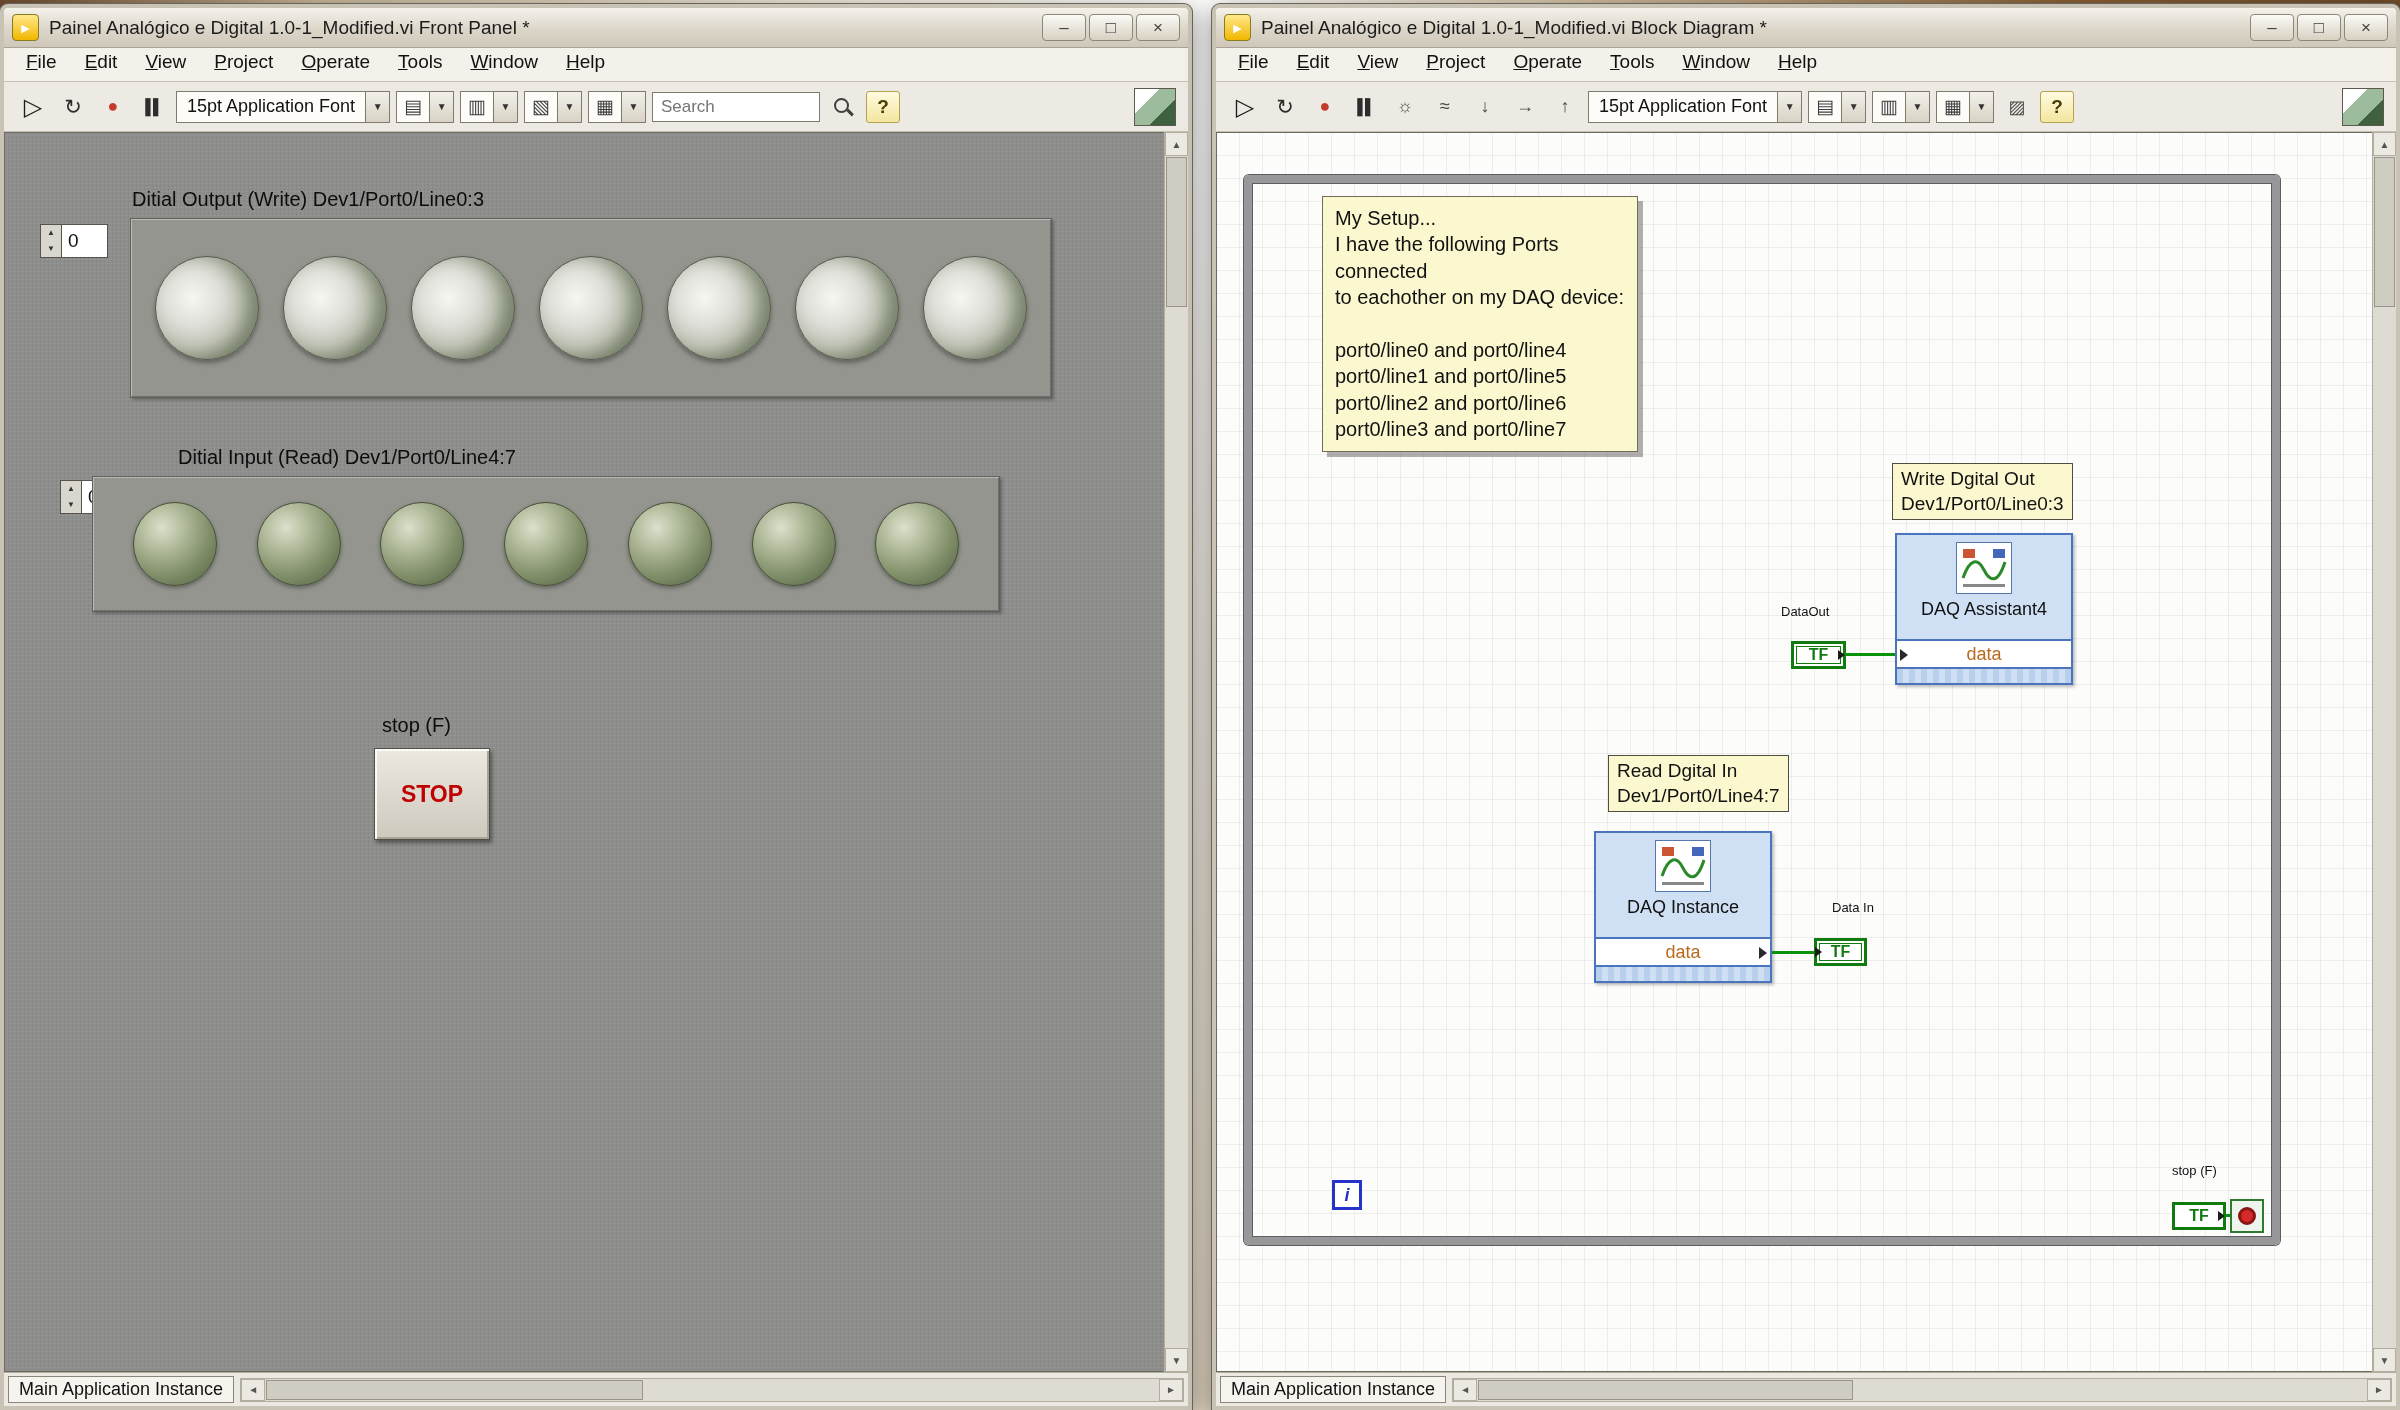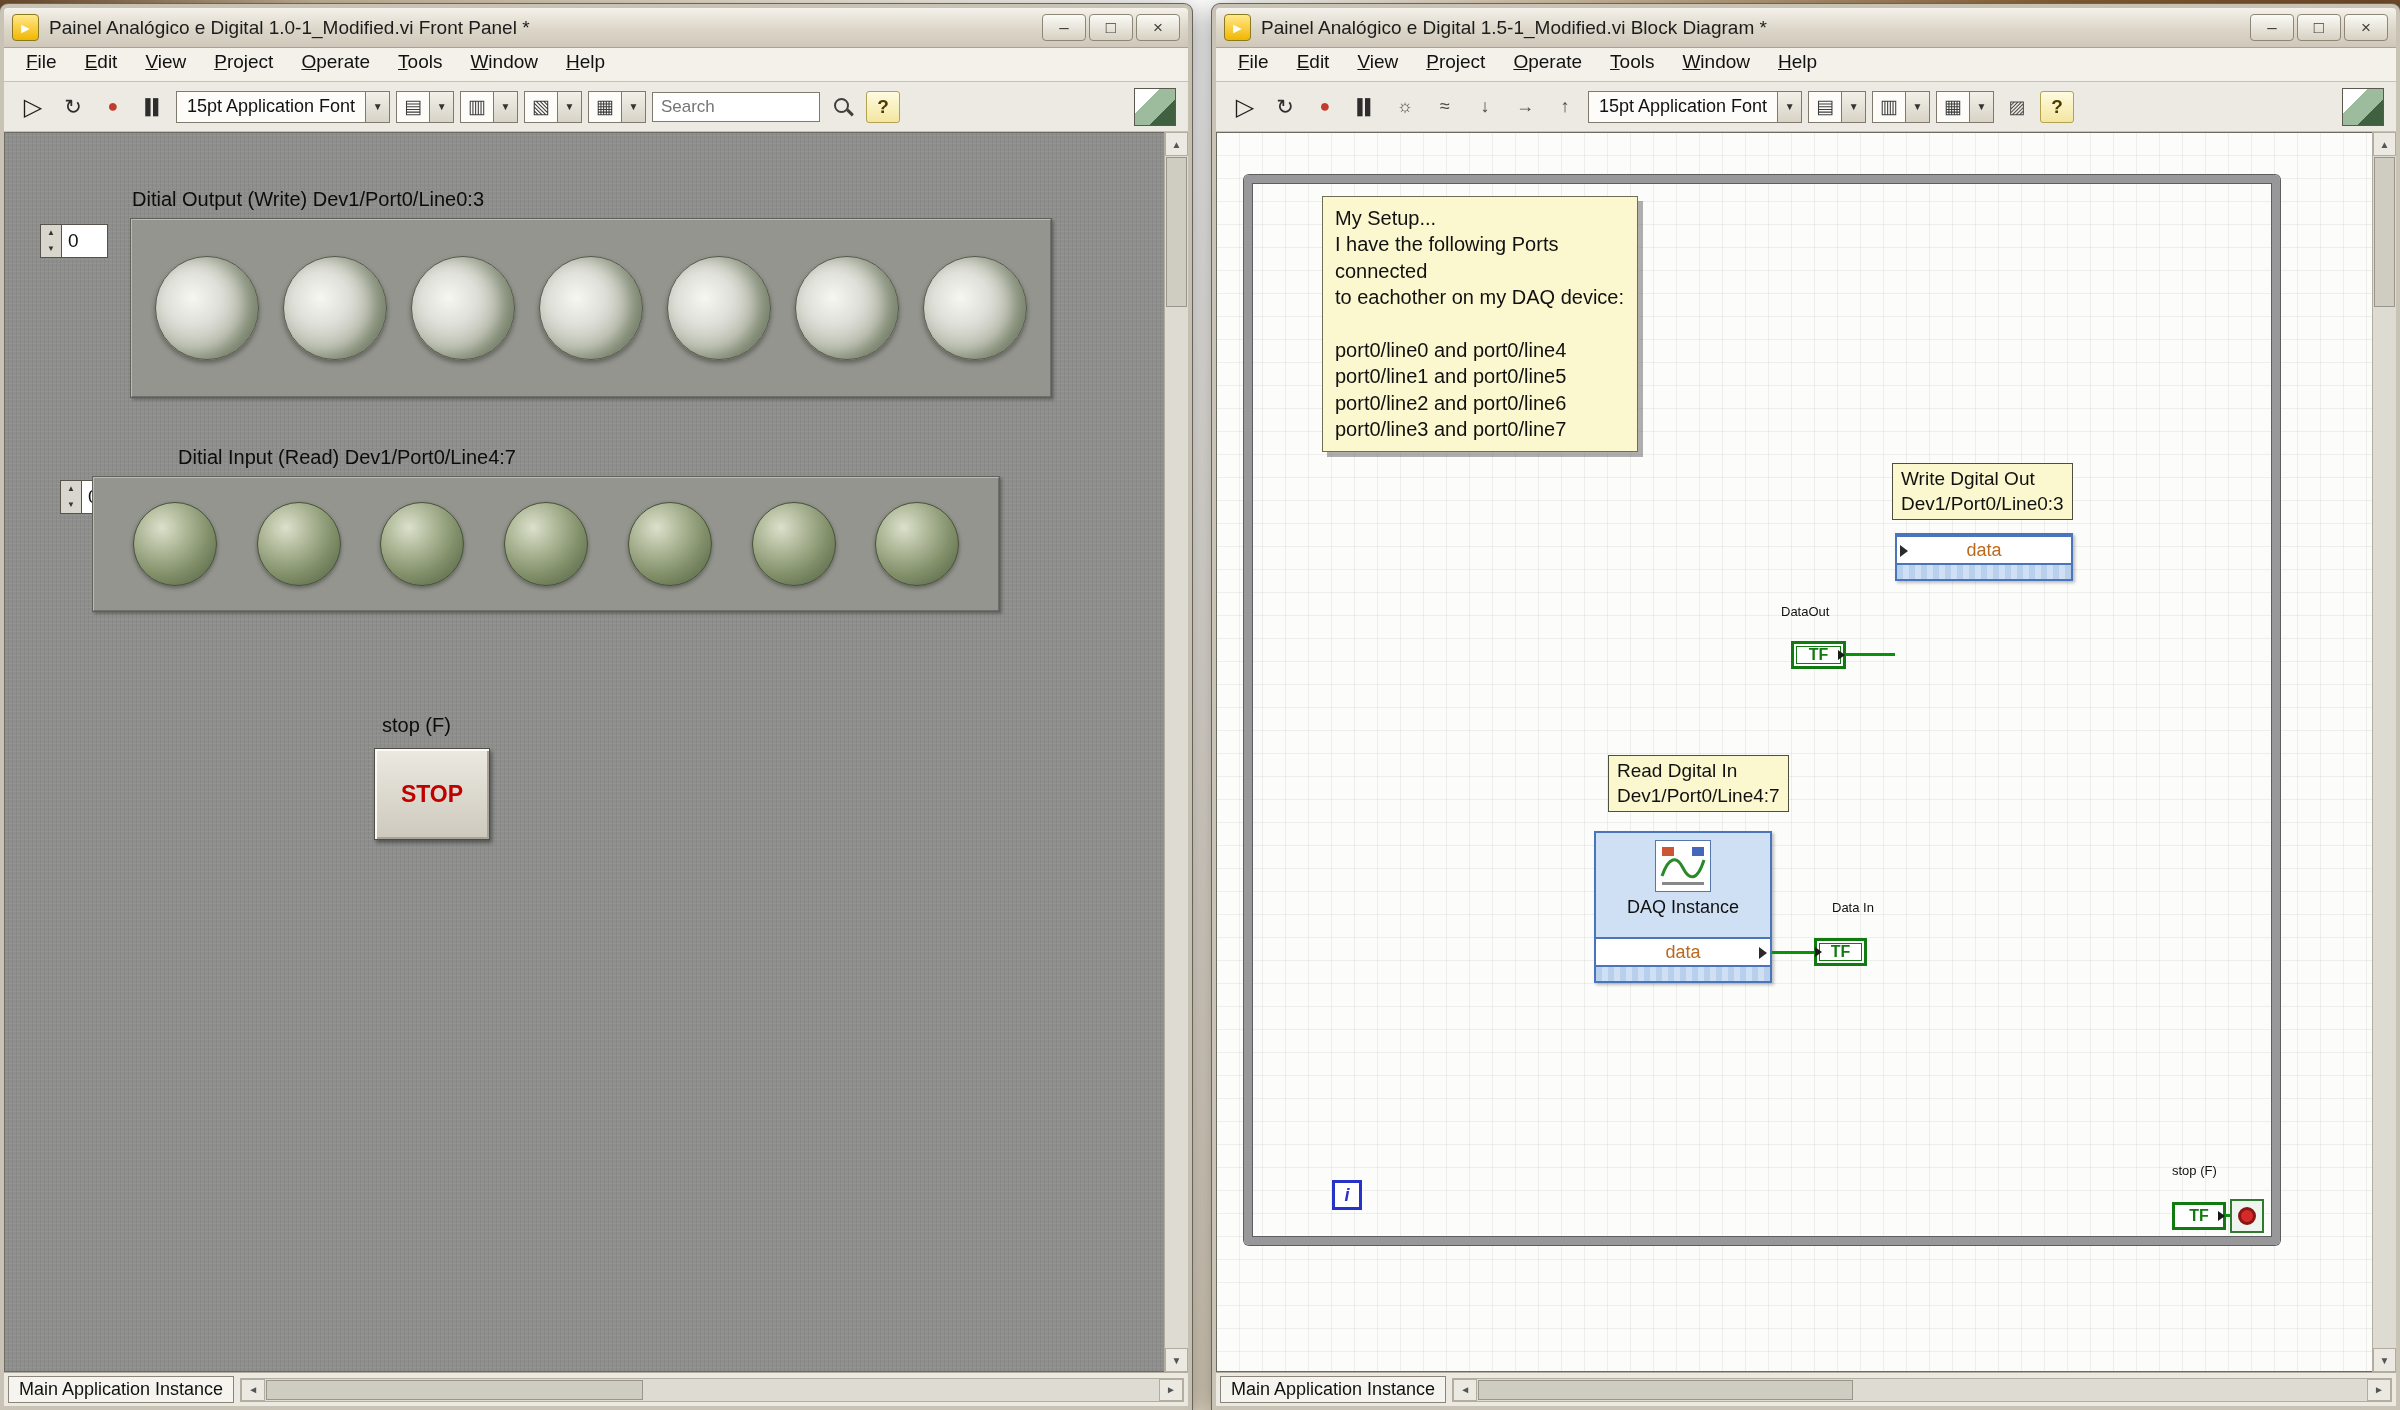--- a/index.html
+++ b/index.html
@@ -233,21 +233,21 @@
         </div>
     </div>
   </div>
 </div>
 
 <div class="window" style="left:1212px;top:4px;width:1188px;height:1406px">
   <div class="titlebar">
     <div class="win-icon">
         <span>►</span>
       </div>
-    <div class="title-text">Painel Analógico e Digital 1.5-1_Modified.vi Block Diagram *</div>
+    <div class="title-text">Painel Analógico e Digital 1.0-1_Modified.vi Block Diagram *</div>
     <div class="caption-buttons">
       <div class="cap-btn">
           <span>–</span>
         </div>
       <div class="cap-btn">
           <span>□</span>
         </div>
       <div class="cap-btn">
           <span>×</span>
         </div>
@@ -333,20 +333,32 @@
 to eachother on my DAQ device:
 
 port0/line0 and port0/line4
 port0/line1 and port0/line5
 port0/line2 and port0/line6
 port0/line3 and port0/line7</div>
 
     <div class="free-label abs" style="left:676px;top:331px">Write Dgital Out
 Dev1/Port0/Line0:3</div>
     <div class="express-vi abs" style="left:679px;top:401px">
+      <div class="xvi-top">
+        <div class="xvi-icon">
+          <svg width="48" height="44" viewBox="0 0 48 44">
+            <rect x="0" y="0" width="48" height="44" fill="#ffffff"></rect>
+            <rect x="3" y="3" width="12" height="9" fill="#cc5533"></rect>
+            <rect x="33" y="3" width="12" height="9" fill="#4466bb"></rect>
+            <path d="M3 32 C 10 12, 18 12, 24 24 S 38 38, 45 16" stroke="#2a8a2a" fill="none" stroke-width="3"></path>
+            <rect x="3" y="38" width="42" height="3" fill="#888888"></rect>
+          </svg>
+        </div>
+        <div class="xvi-name">DAQ Assistant4</div>
+      </div>
       <div class="xvi-port">
         <span class="port-pin pin-left"></span>
         <span>data</span>
       </div>
       <div class="xvi-foot"></div>
     </div>
     <div class="bd-label abs" style="left:565px;top:472px">DataOut</div>
     <div class="term array" style="left:575px;top:509px;width:55px;height:28px">
       <span>TF</span>
       <span class="t-arrow right"></span>

